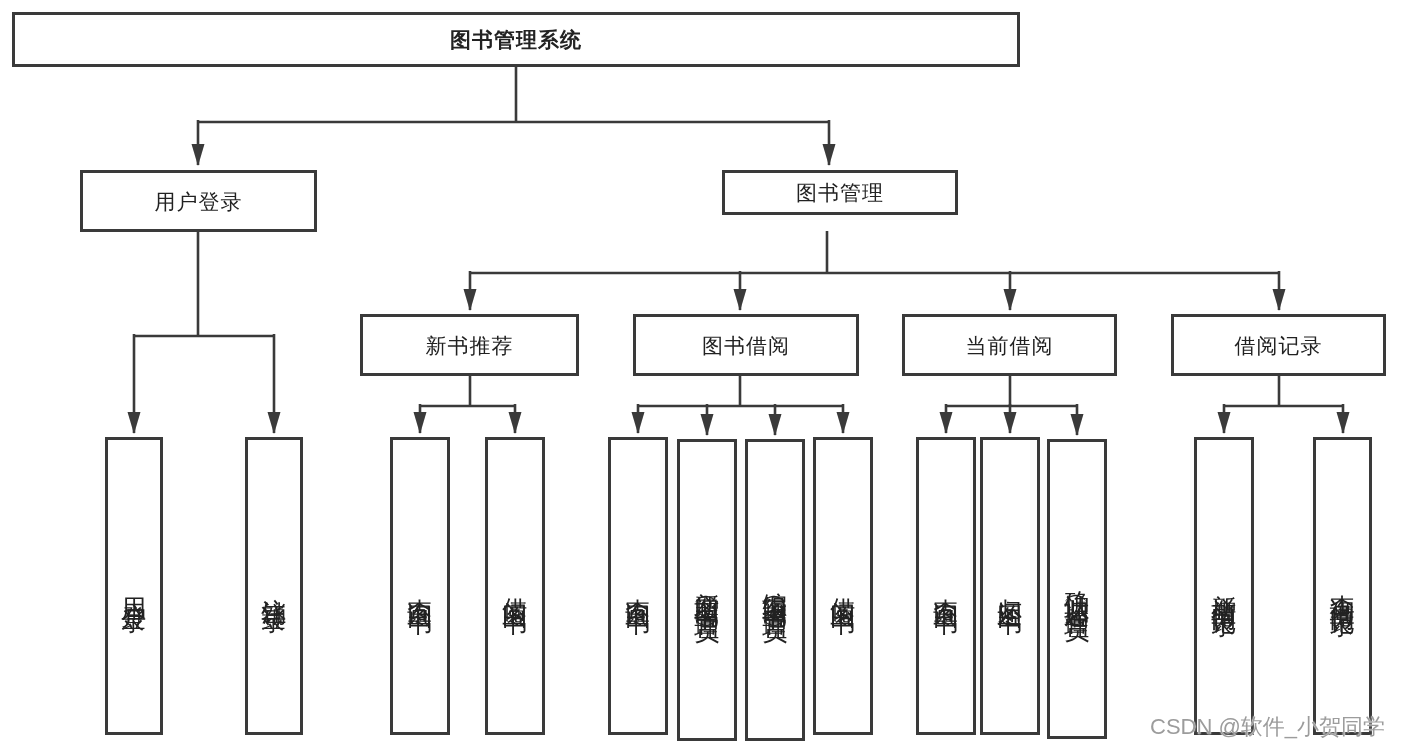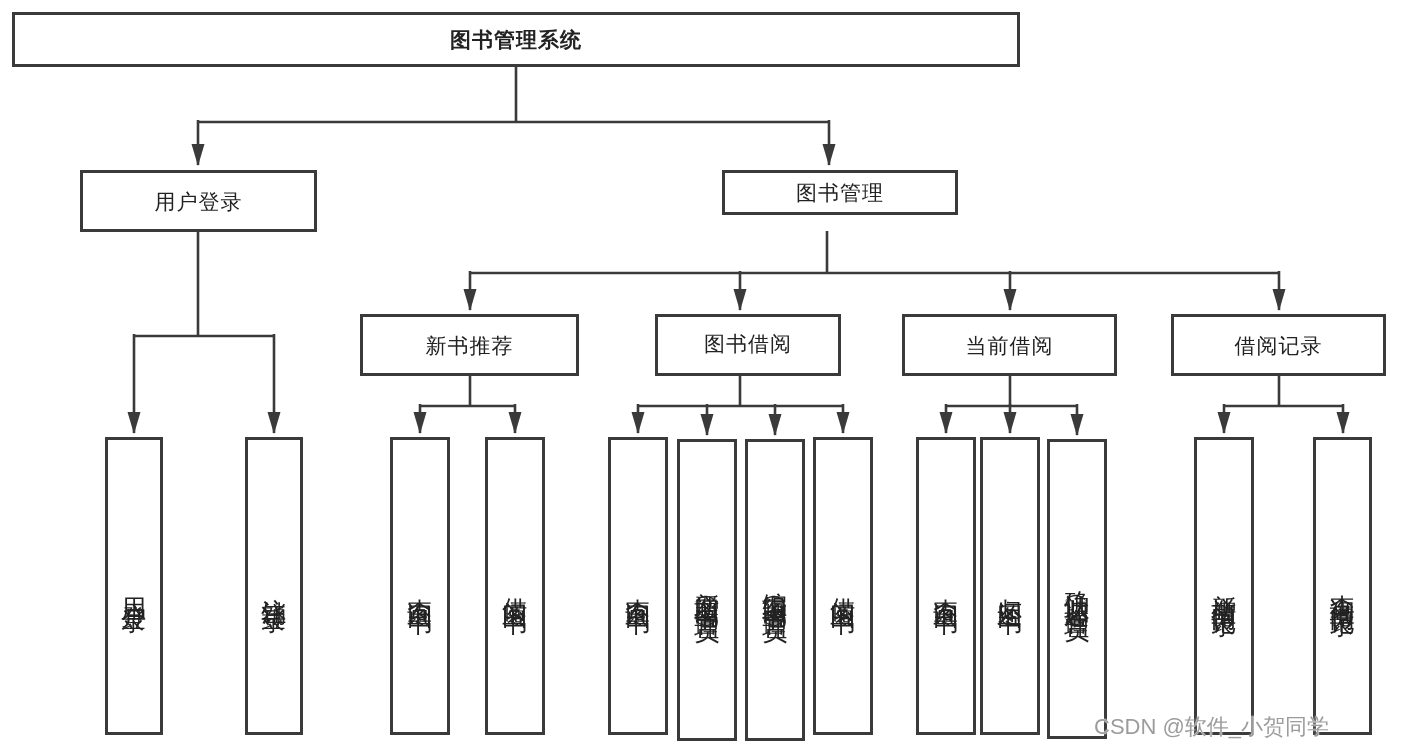--- a/index.html
+++ b/index.html
@@ -47,21 +47,21 @@
   .vnode span {
     writing-mode: vertical-rl;
     text-orientation: mixed;
     font-size: 25px;
     line-height: 1.05;
     letter-spacing: 4px;
     white-space: nowrap;
   }
   .watermark {
     position: absolute;
-    left: 1094px;
+    left: 1150px;
     top: 712px;
     font-size: 22px;
     color: var(--watermark-color);
     text-shadow: 0 0 2px #ffffff, 0 0 1px #ffffff;
     white-space: nowrap;
   }
 </style>
 </head>
 <body>
 
@@ -122,21 +122,21 @@
   <div class="node hnode" style="left:80px; top:170px; width:237px; height:62px;">
     <span>用户登录</span>
   </div>
   <div class="node hnode" style="left:710px; top:170px; width:236px; height:45px;margin-left:12px;">
     <span>图书管理</span>
   </div>
 
   <div class="node hnode" style="left:360px; top:314px; width:219px; height:62px;justify-content:center;">
     <span>新书推荐</span>
   </div>
-  <div class="node hnode" style="left:655px; top:314px; width:186px; height:62px;font-family:Liberation Mono, monospace;">
+  <div class="node hnode" style="left:633px; top:314px; width:226px; height:62px;">
     <span>图书借阅</span>
   </div>
   <div class="node hnode" style="left:1171px; top:314px; width:215px; height:62px;">
     <span>借阅记录</span>
   </div>
   <div class="node hnode" style="left:902px; top:314px; width:215px; height:62px;">
     <span>当前借阅</span>
   </div>
 
   <div class="node vnode" style="left:105px; top:437px; width:58px; height:298px;">

